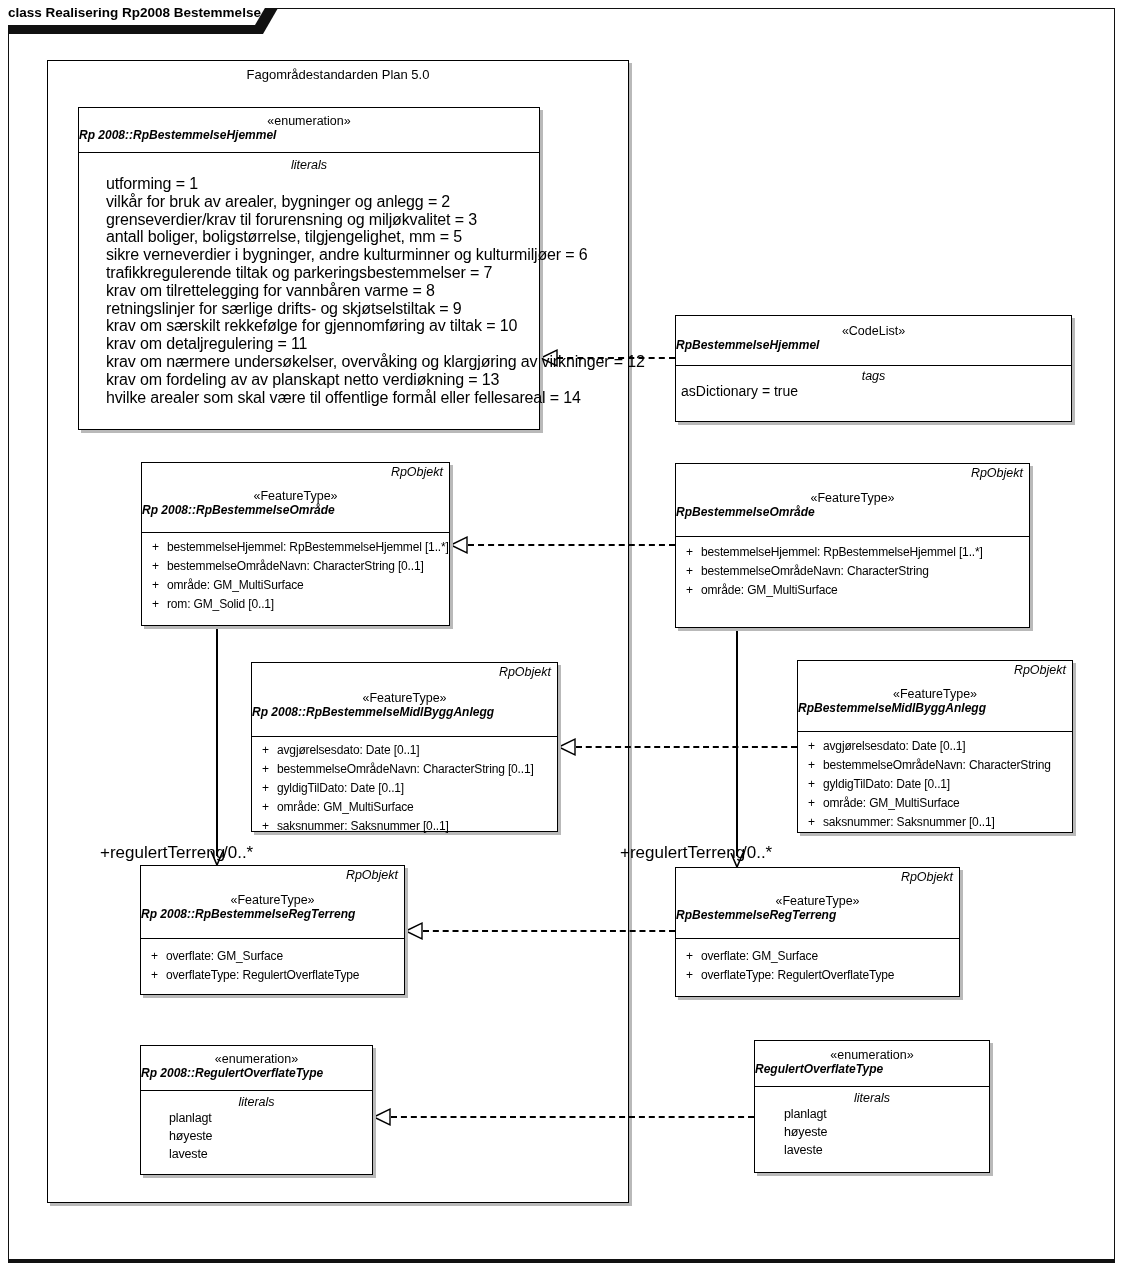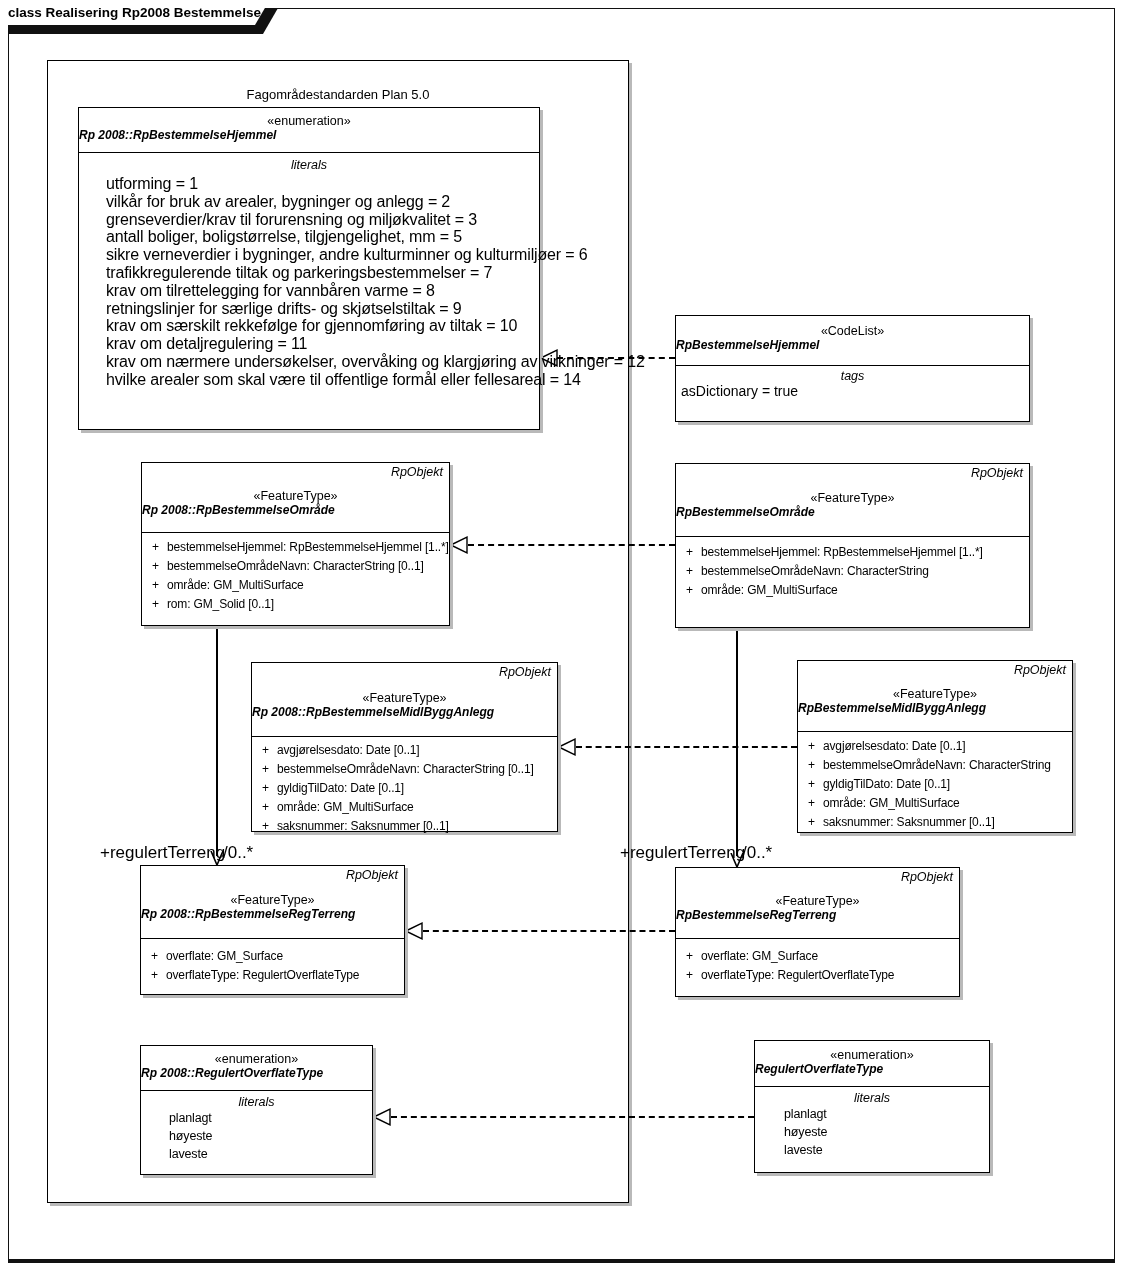--- a/index.html
+++ b/index.html
@@ -12,40 +12,40 @@
     border:1px solid #111;border-bottom-width:4px;box-sizing:border-box;}
   #title-tab{position:absolute;left:8px;top:8px;width:270px;height:26px;
     background:#111;clip-path:polygon(0 0,100% 0,calc(100% - 15px) 100%,0 100%);}
   #title-tab-inner{position:absolute;left:1px;top:1px;width:268px;height:24px;
     background:#fff;clip-path:polygon(0 0,100% 0,calc(100% - 14px) 100%,0 100%);
     font-size:13.5px;font-weight:bold;line-height:24px;padding-left:7px;box-sizing:border-box;white-space:nowrap;}
   
   #frame{position:absolute;left:47px;top:60px;width:582px;height:1143px;
     border:1.5px solid #000;box-sizing:border-box;background:transparent;
     box-shadow:3px 3px 0 #b9b9b9;}
-  #frame-label{position:absolute;left:0;top:6px;width:100%;text-align:center;font-size:13px;margin-top:20px;}
+  #frame-label{position:absolute;left:0;top:6px;width:100%;text-align:center;font-size:13px;}
   
   .uml-box{position:absolute;border:1.5px solid #000;background:#fff;box-sizing:border-box;
     box-shadow:3px 3px 0 #b9b9b9;}
   .hdr{position:relative;border-bottom:1.5px solid #000;box-sizing:border-box;}
   .badge{position:absolute;top:2px;right:6px;font-size:12.5px;font-style:italic;white-space:nowrap;}
   .stereo{text-align:center;font-size:12.5px;white-space:nowrap;}
   .cname{text-align:left;font-size:12px;font-weight:bold;white-space:nowrap;font-style:italic;}
   .body{position:relative;}
   .section-label{text-align:center;font-size:12.5px;font-style:italic;}
   .list-item{padding-left:27px;font-size:16px;line-height:17.8px;white-space:nowrap;letter-spacing:-0.15px;}
   .attr-row{display:flex;font-size:12px;line-height:19px;white-space:nowrap;letter-spacing:-0.15px;}
   .attr-row .plus{width:15px;margin-left:10px;flex:0 0 auto;}
   .tag-row{padding-left:5px;font-size:14px;line-height:16.5px;white-space:nowrap;}
   
   #enum-hjemmel-2008{left:78px;top:107px;width:462px;height:323px;}
   #enum-hjemmel-2008 .hdr{height:45px;}  #enum-hjemmel-2008 .stereo{padding-top:6px;}
   #enum-hjemmel-2008 .body{padding-top:5px;}
   #enum-hjemmel-2008 .list{margin-top:3px;}
-  #codelist-hjemmel{left:675px;top:315px;width:355px;height:107px;}
+  #codelist-hjemmel{left:675px;top:315px;width:397px;height:107px;}
   #codelist-hjemmel .hdr{height:50px;} #codelist-hjemmel .stereo{padding-top:8px;}
   #codelist-hjemmel .body{padding-top:3px;}
   #ft-omrade-2008{left:141px;top:462px;width:309px;height:164px;}
   #ft-omrade-2008 .hdr{height:70px;} #ft-omrade-2008 .stereo{padding-top:26px;}
   #ft-omrade-2008 .body{padding-top:5px;}
   #ft-omrade{left:675px;top:463px;width:355px;height:165px;}
   #ft-omrade .hdr{height:73px;} #ft-omrade .stereo{padding-top:27px;}
   #ft-omrade .body{padding-top:6px;}
   #ft-midlbygg-2008{left:251px;top:662px;width:307px;height:170px;}
   #ft-midlbygg-2008 .hdr{height:74px;} #ft-midlbygg-2008 .stereo{padding-top:28px;}
@@ -157,20 +157,21 @@
         <div class="list-item">vilkår for bruk av arealer, bygninger og anlegg = 2</div>
         <div class="list-item">grenseverdier/krav til forurensning og miljøkvalitet = 3</div>
         <div class="list-item">antall boliger, boligstørrelse, tilgjengelighet, mm  = 5</div>
         <div class="list-item">sikre verneverdier i bygninger, andre kulturminner og kulturmiljøer  = 6</div>
         <div class="list-item">trafikkregulerende tiltak og parkeringsbestemmelser  = 7</div>
         <div class="list-item">krav om tilrettelegging for vannbåren varme  = 8</div>
         <div class="list-item">retningslinjer for særlige drifts- og skjøtselstiltak  = 9</div>
         <div class="list-item">krav om særskilt rekkefølge for gjennomføring av tiltak  = 10</div>
         <div class="list-item">krav om detaljregulering   = 11</div>
         <div class="list-item">krav om nærmere undersøkelser, overvåking og klargjøring av virkninger  = 12</div>
+        <div class="list-item">krav om fordeling av av planskapt netto verdiøkning = 13</div>
         <div class="list-item">hvilke arealer som skal være til offentlige formål eller fellesareal  = 14</div>
       </div>
     </div>
   </div>
 
   <div class="uml-box" id="codelist-hjemmel">
     <div class="hdr">
       <div class="stereo">«CodeList»</div>
       <div class="cname">RpBestemmelseHjemmel</div>
     </div>

